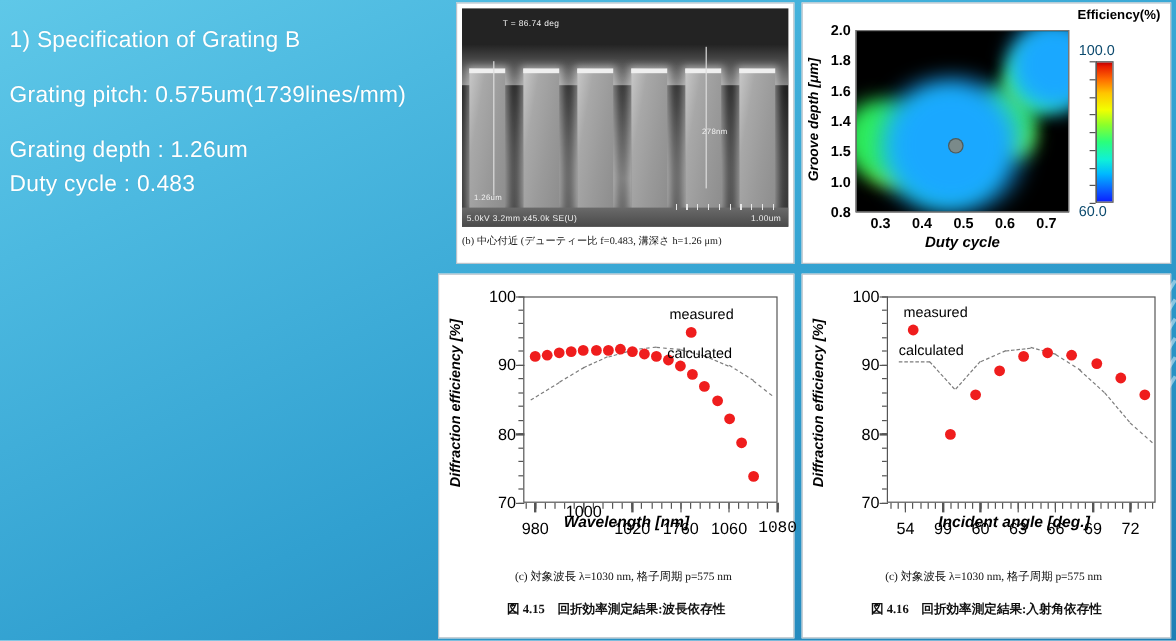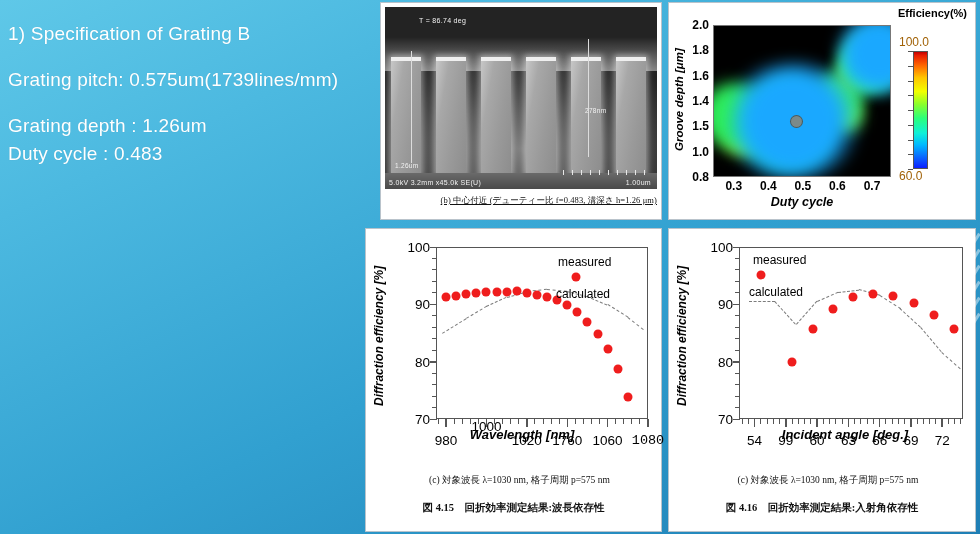--- a/index.html
+++ b/index.html
@@ -40,22 +40,22 @@
   .sem-txt{position:absolute;color:#f2f2f2;font-size:6.5px;font-family:"Liberation Sans",sans-serif;
            letter-spacing:.3px;white-space:nowrap;}
   #sem-temp{left:34px;top:10px;font-size:7px;}
   #sem-bar-left{left:10px;bottom:20px;font-size:6.5px;}
   #sem-bar-right{left:200px;bottom:75px;font-size:6.5px;}
   #sem-info{left:4px;bottom:3px;font-size:7px;}
   #sem-scale{right:6px;bottom:3px;font-size:7px;}
   .meas-line{position:absolute;background:#ddd;width:1px;}
   .scale-ticks{position:absolute;right:6px;bottom:14px;width:88px;height:5px;
                background:repeating-linear-gradient(to right,#e8e8e8 0 1px,transparent 1px 9px);}
-  .sem-cap{text-align:right;font-family:"Liberation Serif",serif;font-size:8.5px;color:#111;
-           margin-top:6px;letter-spacing:.1px;text-decoration:underline;}
+  .sem-cap{text-align:left;font-family:"Liberation Serif",serif;font-size:8.5px;color:#111;
+           margin-top:6px;letter-spacing:.1px;}
 
   
   #heat-panel{left:668px;top:2px;width:308px;height:218px;}
   #heat-title{position:absolute;right:8px;top:4px;font-size:11px;font-weight:bold;color:#000;}
   #heat-ylabel{position:absolute;left:2px;top:22px;height:150px;width:16px;
     writing-mode:vertical-rl;transform:rotate(180deg);
     font-style:italic;font-weight:bold;font-size:11.5px;color:#000;
     display:flex;align-items:center;justify-content:center;}
   #heat-yticks{position:absolute;left:16px;top:22px;width:26px;height:152px;}
   #heat-yticks span{position:absolute;right:2px;font-size:12px;font-weight:bold;color:#000;transform:translateY(-50%);}
@@ -66,21 +66,21 @@
     background:#7a8a8a;box-shadow:0 0 0 1px #4d5a5a;}
   #heat-xticks{position:absolute;left:44px;top:176px;width:178px;height:16px;}
   #heat-xticks span{position:absolute;font-size:12px;font-weight:bold;color:#000;transform:translateX(-50%);}
   #heat-xlabel{position:absolute;left:44px;top:192px;width:178px;text-align:center;
     font-style:italic;font-weight:bold;font-size:12.5px;color:#000;}
   #cbar-wrap{position:absolute;right:22px;top:34px;width:60px;height:150px;}
   #cbar{position:absolute;left:20px;top:14px;width:15px;height:118px;border:1px solid #555;box-sizing:border-box;
     background:linear-gradient(to top,#0b20ff 0%,#0b5cff 8%,#00b9ff 20%,#0ff0d8 30%,#2bff7a 43%,#8bff2b 55%,#f2ff00 66%,#ffc400 78%,#ff6a00 88%,#e81c00 97%,#c00000 100%);}
   #cbar-axis{position:absolute;left:13px;top:14px;width:7px;height:118px;border-right:1px solid #555;}
   #cbar-axis i{position:absolute;right:0;width:5px;border-top:1px solid #555;}
-  .cbar-lab{position:absolute;left:6px;font-size:12px;color:#a16207;text-align:right;}
+  .cbar-lab{position:absolute;left:6px;font-size:12px;color:#0c4a6e;text-align:right;}
   #cbar-max{top:-2px;}
   #cbar-min{top:132px;}
 
   
   #chart1-panel{left:365px;top:228px;width:297px;height:304px;}
   #chart2-panel{left:668px;top:228px;width:308px;height:304px;}
   .chart-area{position:absolute;}
   .ylab{position:absolute;writing-mode:vertical-rl;transform:rotate(180deg);
         font-style:italic;font-weight:bold;font-size:12px;color:#000;
         display:flex;align-items:center;justify-content:center;}

